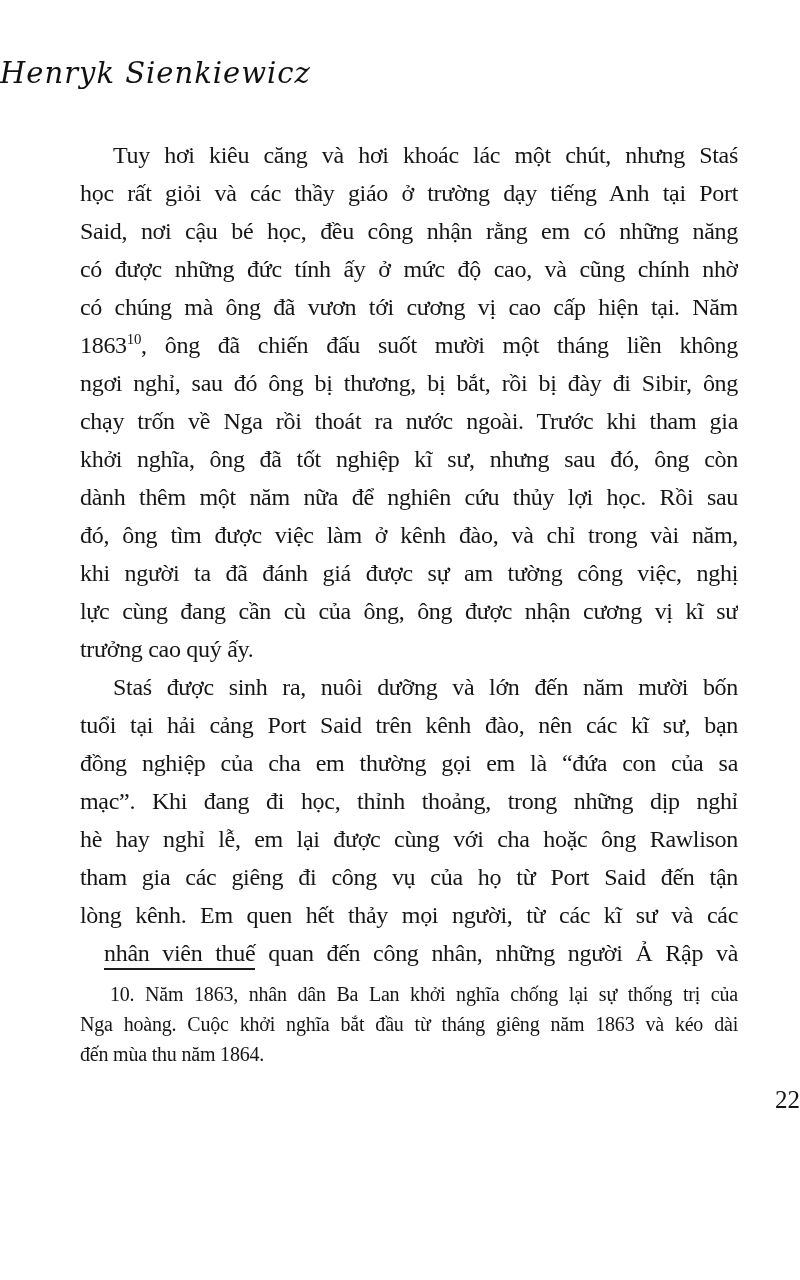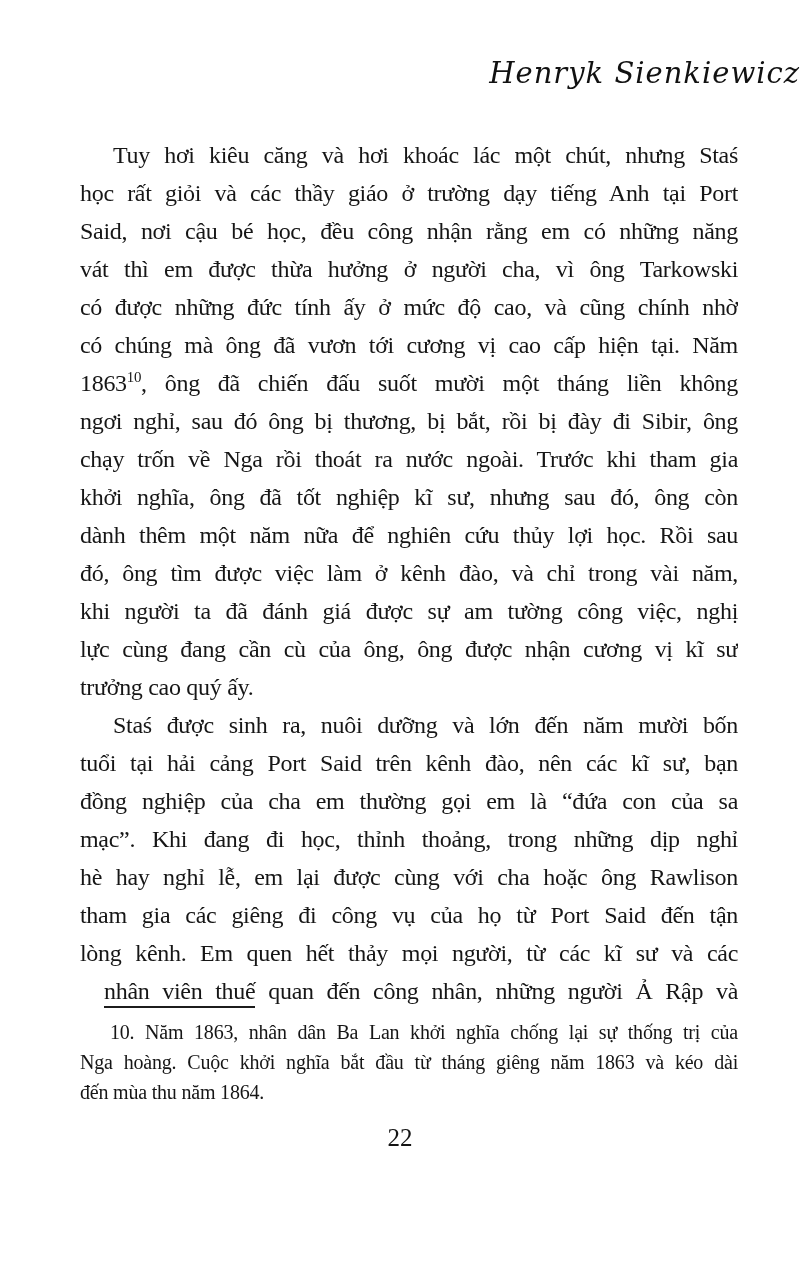--- a/index.html
+++ b/index.html
@@ -8,21 +8,21 @@
     position: relative;
     width: 800px;
     height: 1280px;
     background: #ffffff;
     color: #161616;
     font-family: "Liberation Serif", serif;
     overflow: hidden;
   }
   .author {
     margin-top: 56px;
-    text-align: right;
+    text-align: left;
     font-family: "DejaVu Serif", serif;
     font-style: italic;
     font-size: 29px;
     letter-spacing: 1px;
     color: #111;
   }
   .text-col {
     margin: 46px 62px 0 80px;
     width: 658px;
   }
@@ -56,39 +56,38 @@
     line-height: 30px;
     height: 30px;
     overflow: hidden;
     letter-spacing: -0.2px;
     text-align: justify;
   }
   .fn-line.j { text-align-last: justify; }
   .fn-line.indent { text-indent: 30px; }
   .page-number {
     margin-top: 16px;
-    text-align: center;
+    text-align: right;
     font-size: 25px;
     line-height: 30px;
     color: #141414;
   }
 </style>
 </head>
 <body>
 
 <div class="page">
 
   <div class="author">Henryk Sienkiewicz</div>
 
   <div class="text-col">
 
     <div class="line j indent">Tuy hơi kiêu căng và hơi khoác lác một chút, nhưng Staś</div>
     <div class="line j">học rất giỏi và các thầy giáo ở trường dạy tiếng Anh tại Port</div>
     <div class="line j">Said, nơi cậu bé học, đều công nhận rằng em có những năng</div>
-    <div class="line j">vát thì em được thừa hưởng ở người cha, vì ông Tarkowski</div>
     <div class="line j">có được những đức tính ấy ở mức độ cao, và cũng chính nhờ</div>
     <div class="line j">có chúng mà ông đã vươn tới cương vị cao cấp hiện tại. Năm</div>
     <div class="line j"><span>1863</span><sup class="fnref">10</sup><span>, ông đã chiến đấu suốt mười một tháng liền không</span></div>
     <div class="line j">ngơi nghỉ, sau đó ông bị thương, bị bắt, rồi bị đày đi Sibir, ông</div>
     <div class="line j">chạy trốn về Nga rồi thoát ra nước ngoài. Trước khi tham gia</div>
     <div class="line j">khởi nghĩa, ông đã tốt nghiệp kĩ sư, nhưng sau đó, ông còn</div>
     <div class="line j">dành thêm một năm nữa để nghiên cứu thủy lợi học. Rồi sau</div>
     <div class="line j">đó, ông tìm được việc làm ở kênh đào, và chỉ trong vài năm,</div>
     <div class="line j">khi người ta đã đánh giá được sự am tường công việc, nghị</div>
     <div class="line j">lực cùng đang cần cù của ông, ông được nhận cương vị kĩ sư</div>

